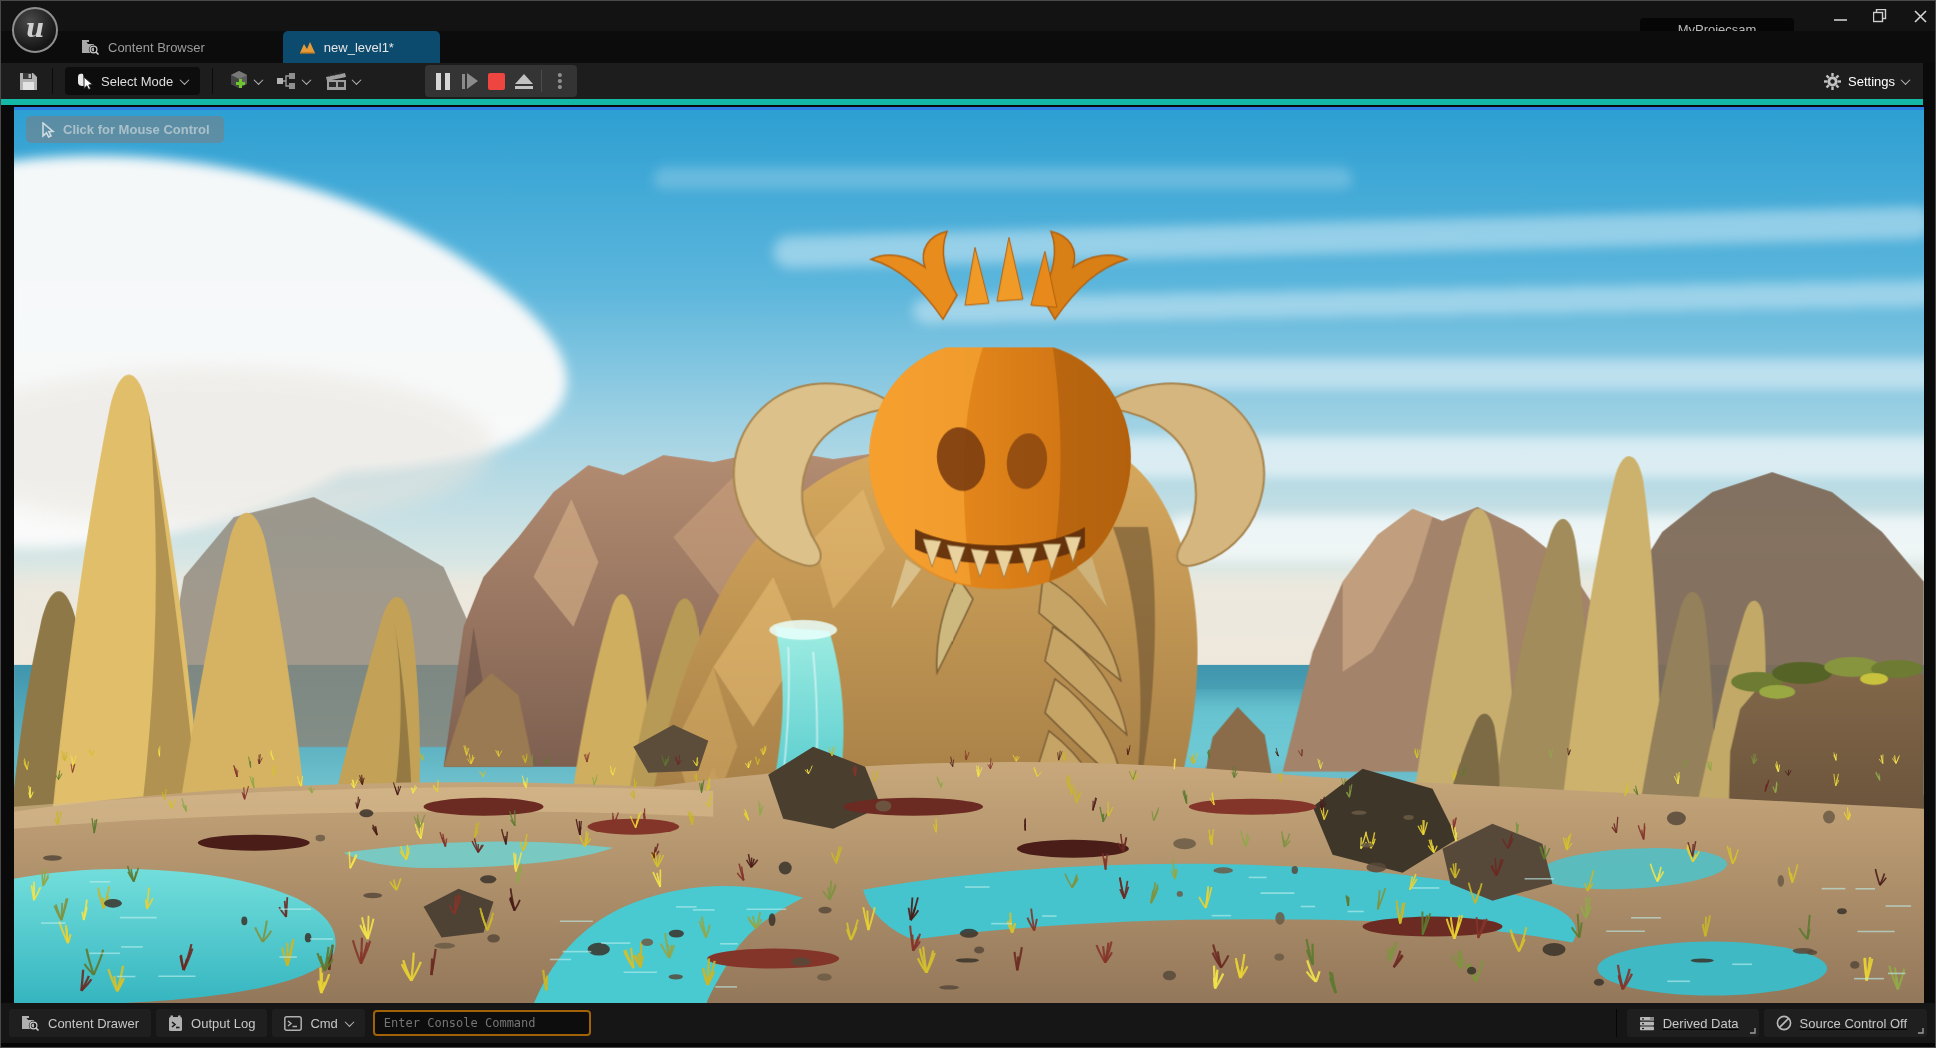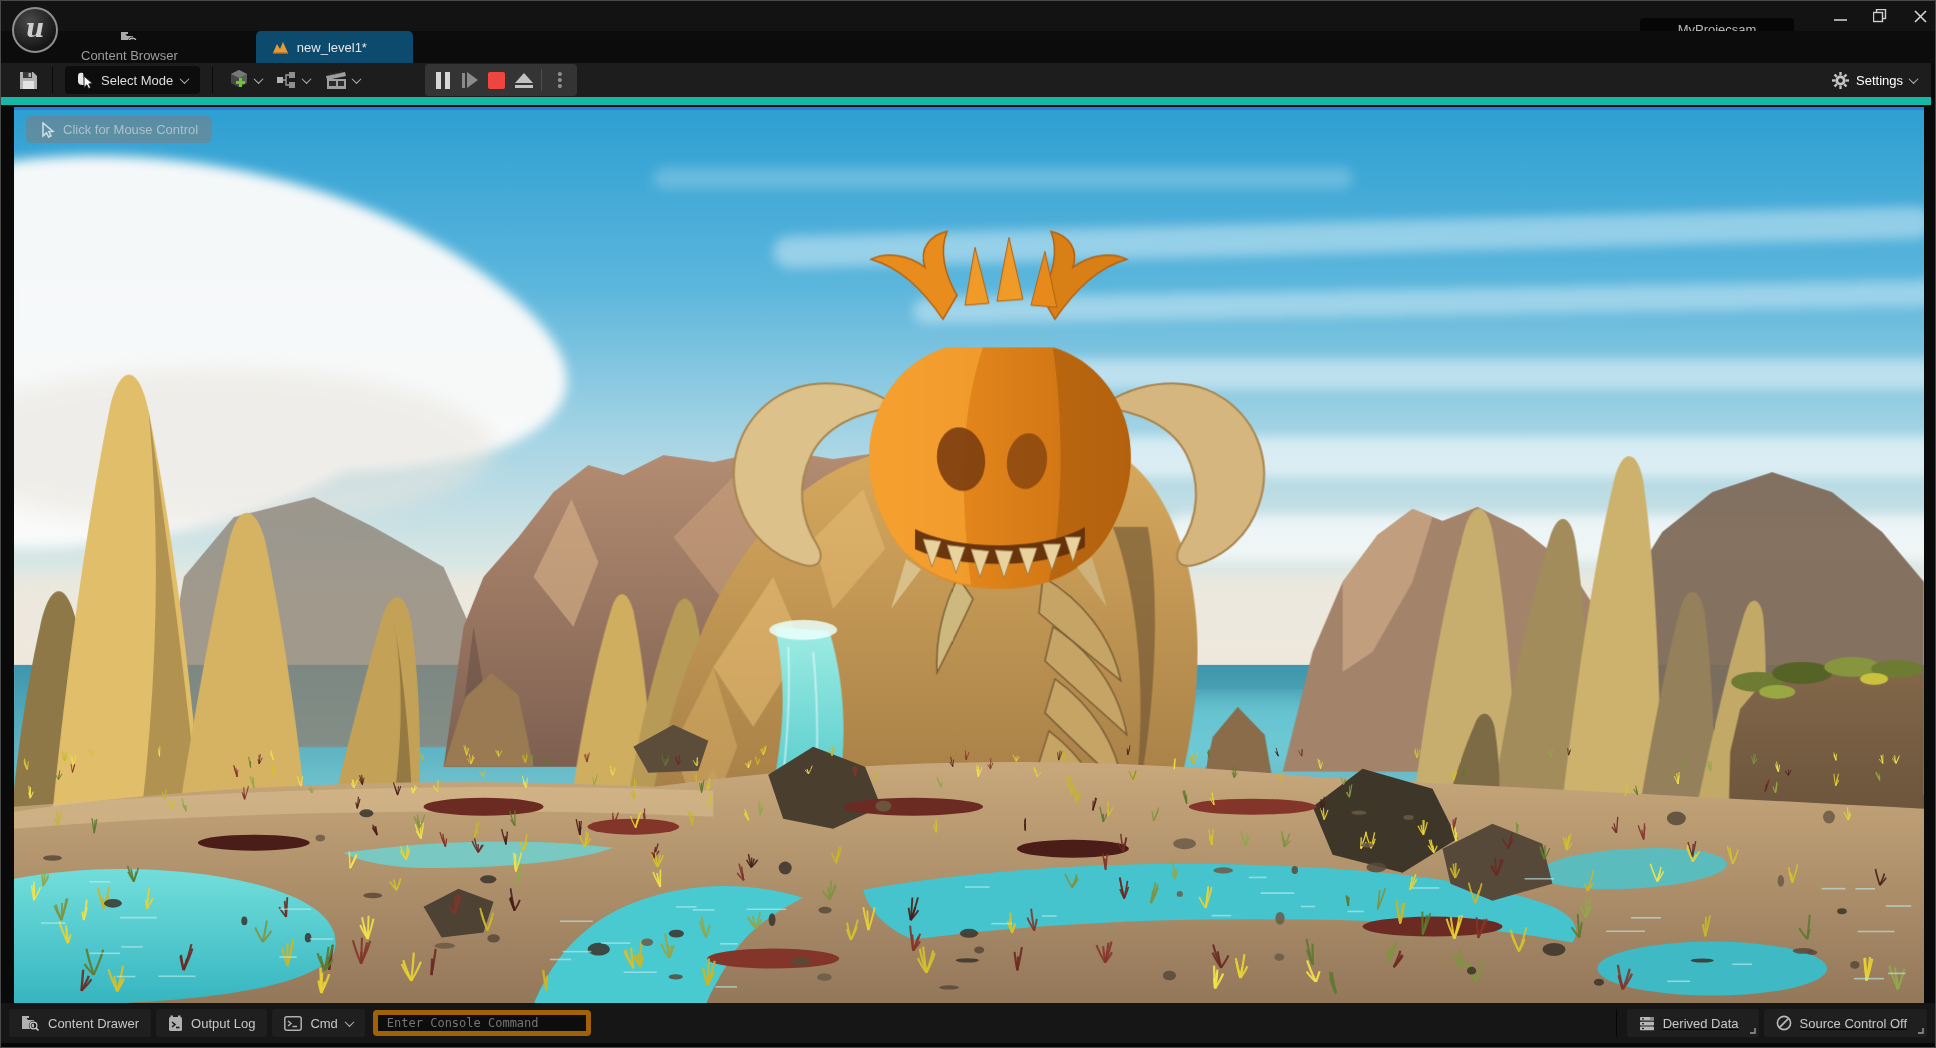--- a/index.html
+++ b/index.html
@@ -19,26 +19,26 @@
   .menu-item { color:#cdcdcd; font-size:13px; padding:0 13px; height:30px; line-height:30px; cursor:default; }
   .title-pill { position:absolute; left:1639px; top:17px; width:154px; height:24px; background:#060606;
     border-radius:4px; color:#b9b9b9; font-size:13px; text-align:center; line-height:24px; }
   .winbtns { position:absolute; right:8px; top:0; height:30px; display:flex; align-items:center; gap:26px; }
   .winbtn { width:14px; height:14px; display:flex; align-items:center; justify-content:center; }
 
   
   .tabbar { position:absolute; left:0; top:30px; right:0; height:32px; background:#0c0c0c;
     display:flex; align-items:stretch; }
   .tab { display:flex; align-items:center; gap:8px; font-size:13px; padding:0 16px; }
-  .tab-cb { margin-left:64px; color:#9c9c9c;flex-direction:column; }
+  .tab-cb { margin-left:64px; color:#9c9c9c; }
   .tab-active { margin-left:62px; background:#0c4a6e; color:#e6e6e6; border-radius:5px 5px 0 0; padding:0 46px 0 16px; }
 
   
-  .toolbar { position:absolute; left:0; top:62px; right:4px; height:42px; background:#1d1d1d;
-    display:flex; align-items:center; border-bottom:8px solid #14b8a6; }
+  .toolbar { position:absolute; left:0; top:62px; right:12px; height:42px; background:#1d1d1d;
+    display:flex; align-items:center; border-bottom:6px solid #14b8a6; }
   .tsep { width:1px; height:26px; background:#0b0b0b; margin:0 8px; }
   .tbtn { height:30px; display:flex; align-items:center; justify-content:center; padding:0 6px; border-radius:4px; }
   .selectmode { background:#0d0d0d; border-radius:4px; height:28px; display:flex; align-items:center;
     gap:8px; padding:0 12px; margin:0 4px; color:#dedede; font-size:13px; }
   .chev { width:7px; height:7px; border-right:1.6px solid #b9b9b9; border-bottom:1.6px solid #b9b9b9;
     transform:rotate(45deg) translate(-1px,-1px); display:inline-block; }
   .icon-drop { display:flex; align-items:center; gap:5px; padding:0 7px; height:30px; }
   .transport { display:flex; align-items:center; background:#343434; border-radius:4px; height:32px;
     margin-left:58px; padding:0 4px; }
   .tr-btn { width:27px; height:26px; display:flex; align-items:center; justify-content:center; border-radius:3px; }
@@ -53,28 +53,28 @@
   .tr-div { width:1px; height:22px; background:#4c4c4c; margin:0 4px; }
   .kebab { color:#8e8e8e; font-size:15px; letter-spacing:0; line-height:6px; text-align:center; }
   .settings { margin-left:auto; margin-right:14px; display:flex; align-items:center; gap:7px; color:#ffffff; font-size:13px; }
 
   
   .viewport { position:absolute; left:13px; top:106px; width:1910px; height:898px; background:#274; overflow:hidden; }
   .viewport svg { display:block; }
   .focusline { position:absolute; left:0; top:0; right:0; height:3px; background:#2b7de1; z-index:5; }
   .mouse-pill { position:absolute; left:12px; top:9px; height:27px; z-index:6; display:flex; align-items:center;
     gap:8px; padding:0 14px; background:rgba(125,125,125,.55); border-radius:5px; }
-  .mouse-pill span { color:rgba(235,235,235,.55); font-size:13px; font-weight:normal; }
+  .mouse-pill span { color:rgba(235,235,235,.55); font-size:13px; font-weight:bold; }
 
   
   .statusbar { position:absolute; left:0; right:0; bottom:4px; height:40px; background:#161616;
     display:flex; align-items:center; }
   .sbtn { background:#1f1f1f; border-radius:3px; height:28px; display:flex; align-items:center; gap:8px;
     padding:0 12px; color:#c7c7c7; font-size:13px; margin-left:5px; position:relative; }
-  .console { width:218px; height:26px; margin-left:8px; background:#0d0d0d; border:5px solid #a16207;
+  .console { width:218px; height:26px; margin-left:8px; background:#0d0d0d; border:2px solid #a16207;
     border-radius:4px; color:#757575; font-family:"DejaVu Sans Mono", monospace; font-size:12px;
     padding:0 9px; outline:none; }
   .sb-right { margin-left:auto; display:flex; align-items:flex-end;text-decoration:underline; }
   .sbsep { width:1px; height:28px; background:#060606; margin:0 5px; }
   .cornermark { position:absolute; right:3px; bottom:3px; }
   .bottomstrip { position:absolute; left:0; right:0; bottom:0; height:4px; background:#060606; }
 </style>
 </head>
 <body>
 

